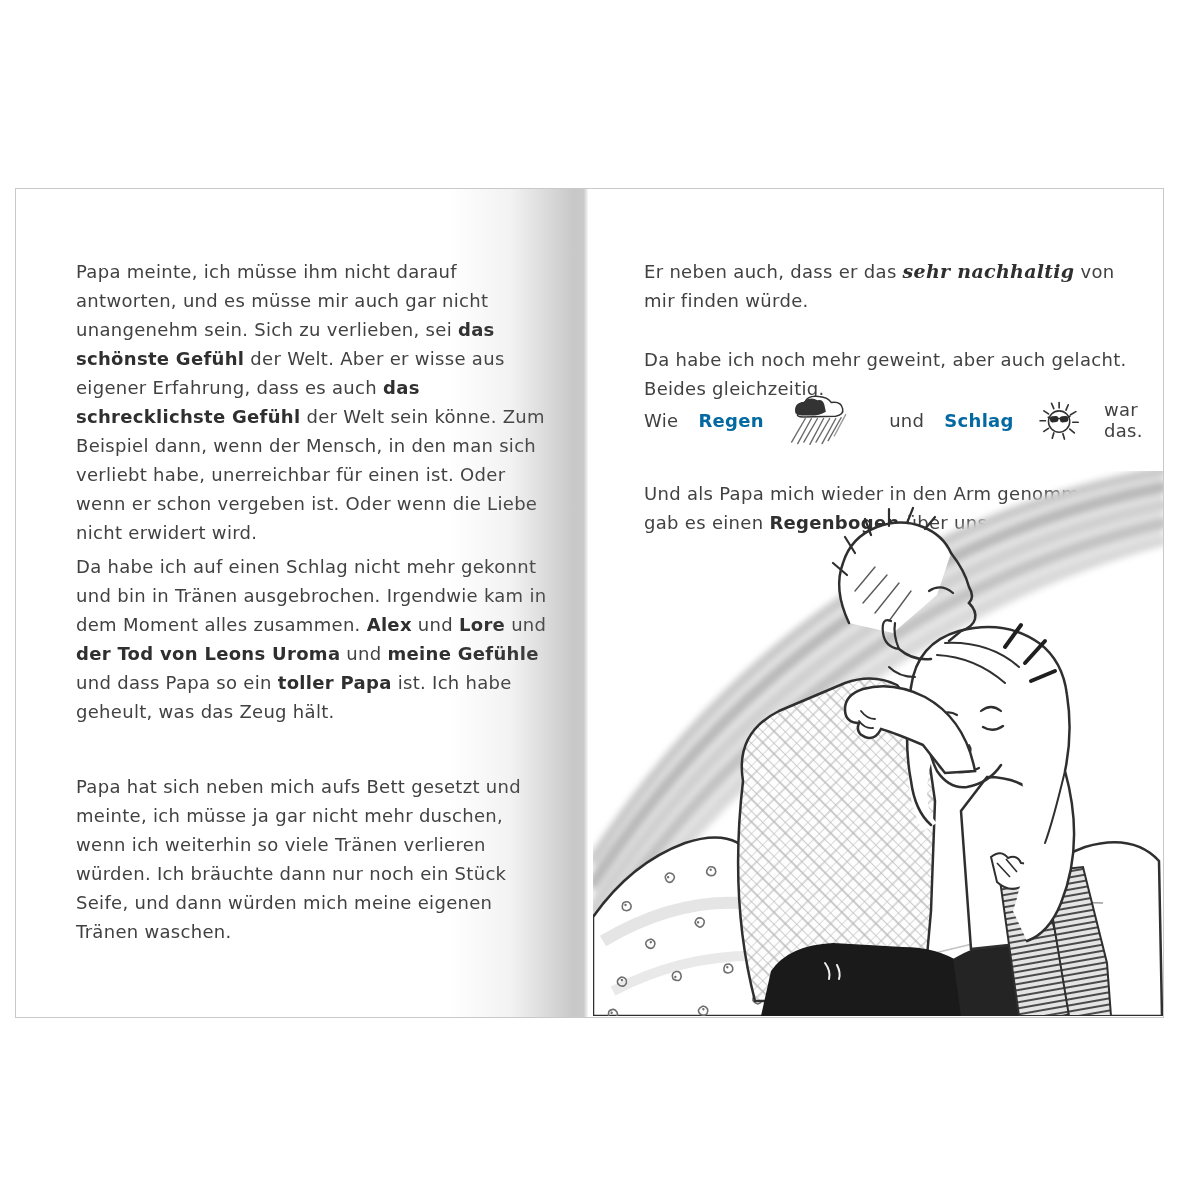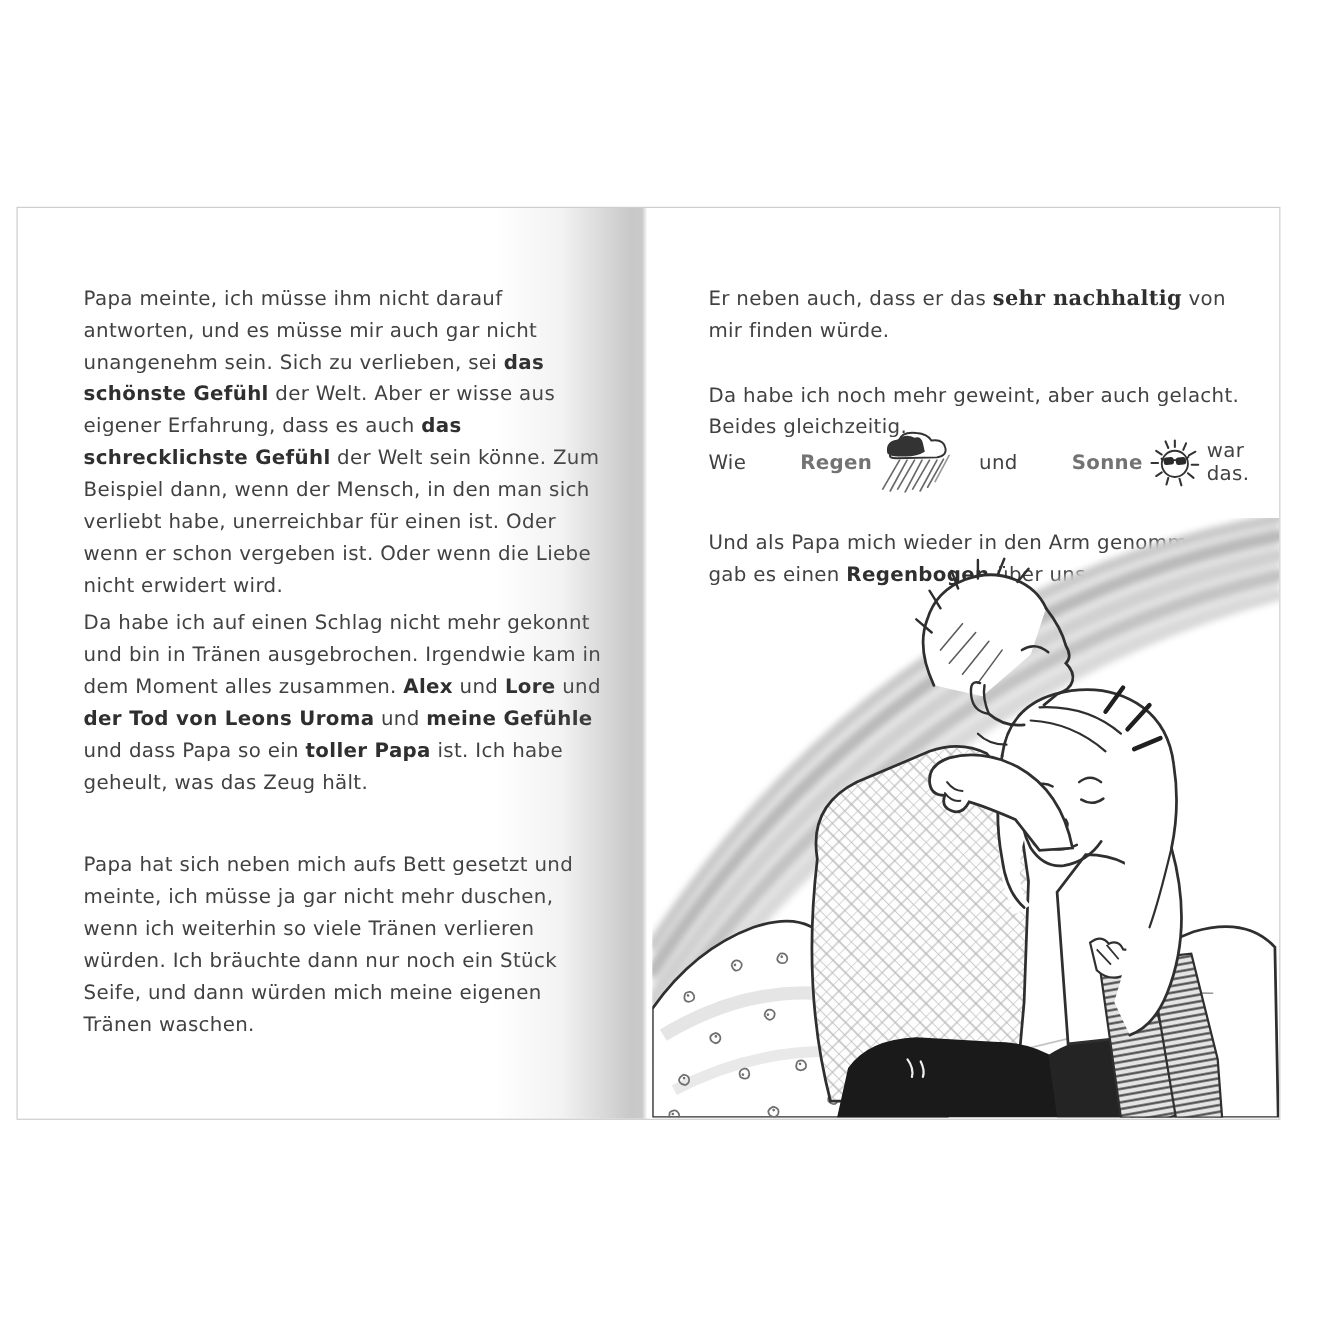--- a/index.html
+++ b/index.html
@@ -11,29 +11,29 @@
           background:linear-gradient(90deg,
             rgba(130,130,130,0) 0%,
             rgba(130,130,130,0.10) 45%,
             rgba(110,110,110,0.38) 90%,
             rgba(140,140,140,0.46) 97%,
             rgba(210,210,210,0.15) 100%);}
   .foldline{position:absolute;left:573px;top:0;width:6px;height:100%;background:#ffffff;}
   .tb{position:absolute;font-size:18px;line-height:29px;letter-spacing:0.3px;color:#414141;}
   .tb .bold{font-weight:bold;color:#2f2f2f;}
   .tb .script{font-family:"DejaVu Serif","Liberation Serif",serif;
-              font-weight:bold;font-size:19px;color:#2f2f2f;}
+              font-style:italic;font-weight:bold;font-size:19px;color:#2f2f2f;}
   .lp{left:60px;width:478px;}
   .lp1{top:50px;} .lp2{top:345px;} .lp3{top:565px;}
   .rp{left:628px;width:506px;}
   .rp1{top:50px;} .rp2{top:138px;} .rp4{top:272px;}
   .weather{position:absolute;left:628px;top:194px;width:520px;height:74px;
-           display:flex;align-items:center;column-gap:1px;
+           display:flex;align-items:center;column-gap:20px;
            font-size:18px;letter-spacing:0.3px;}
-  .weather .bold{font-weight:bold;color:#737373;margin-left:48px;}
+  .weather .bold{font-weight:bold;color:#0369a1;}
   .illu{position:absolute;left:577px;top:282px;width:570px;height:545px;}
 </style>
 </head>
 <body>
 
 <div class="spread">
 
   <div>
     <p class="tb lp lp1"><span>Papa meinte, ich müsse ihm nicht darauf antworten, und es müsse mir auch gar nicht unangenehm sein. Sich zu verlieben, sei </span><span class="bold">das schönste Gefühl</span><span> der Welt. Aber er wisse aus eigener Erfahrung, dass es auch </span><span class="bold">das schrecklichste Gefühl</span><span> der Welt sein könne. Zum Beispiel dann, wenn der Mensch, in den man sich verliebt habe, unerreichbar für einen ist. Oder wenn er schon vergeben ist. Oder wenn die Liebe nicht erwidert wird.</span></p>
 
@@ -61,21 +61,21 @@
             <path d="M 36 33 L 18 66"></path>
             <path d="M 44 33 L 26 64"></path>
           <path d="M 52 33 L 34 67"></path>
             <path d="M 60 33 L 42 64"></path>
             <path d="M 68 33 L 50 66"></path>
           <path d="M 75 32 L 58 62"></path>
             <path d="M 81 28 L 66 56" stroke="#9a9a9a"></path>
         </g>
       </svg>
       <span>und</span>
-      <span class="bold">Sonne</span>
+      <span class="bold">Schlag</span>
       <svg width="66" height="66" viewBox="0 0 66 66">
         <circle cx="33" cy="35" r="14" fill="#ffffff" stroke="#333333" stroke-width="2"></circle>
         <g fill="#2b2b2b">
           <rect x="21" y="28" width="11" height="8" rx="3" transform="rotate(-5 26 32)"></rect>
           <rect x="34" y="28" width="11" height="8" rx="3" transform="rotate(-5 39 32)"></rect>
         </g>
         <path d="M 31 31 L 35 31 M 21 31 L 18 29 M 45 30 L 48 27" stroke="#2b2b2b" stroke-width="2" fill="none"></path>
         <g stroke="#333333" stroke-width="2.2" stroke-linecap="round">
           <path d="M 33 10 L 33 17"></path>
             <path d="M 45 13 L 42 20"></path>

